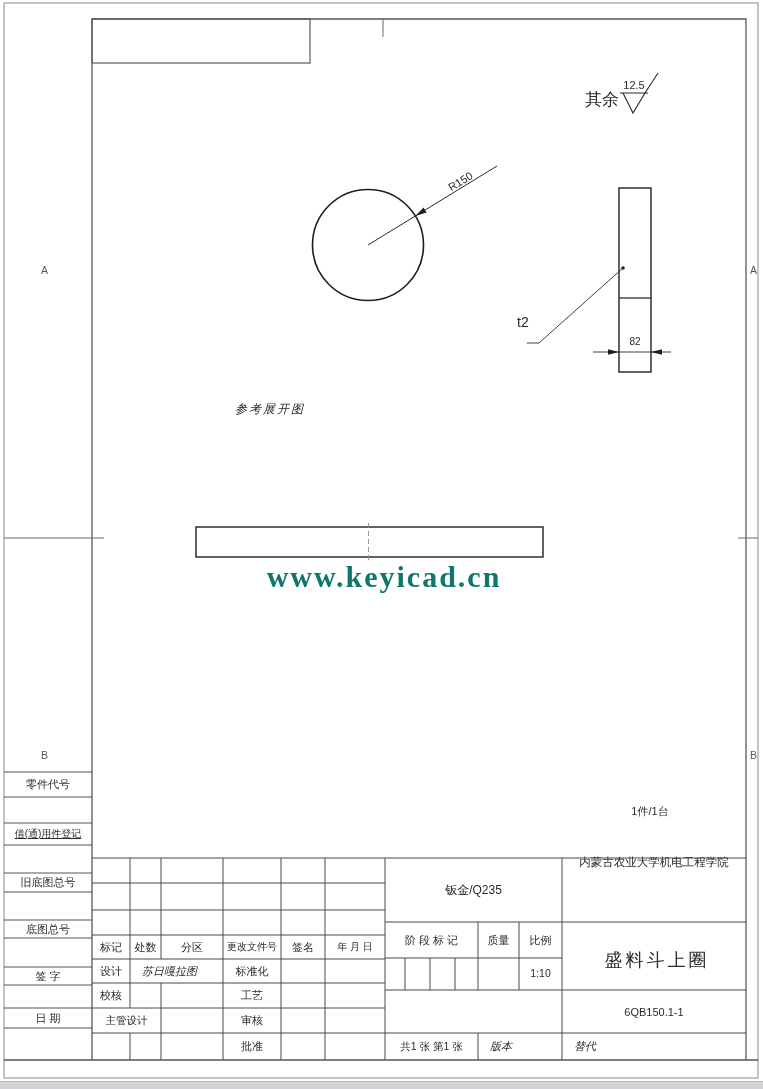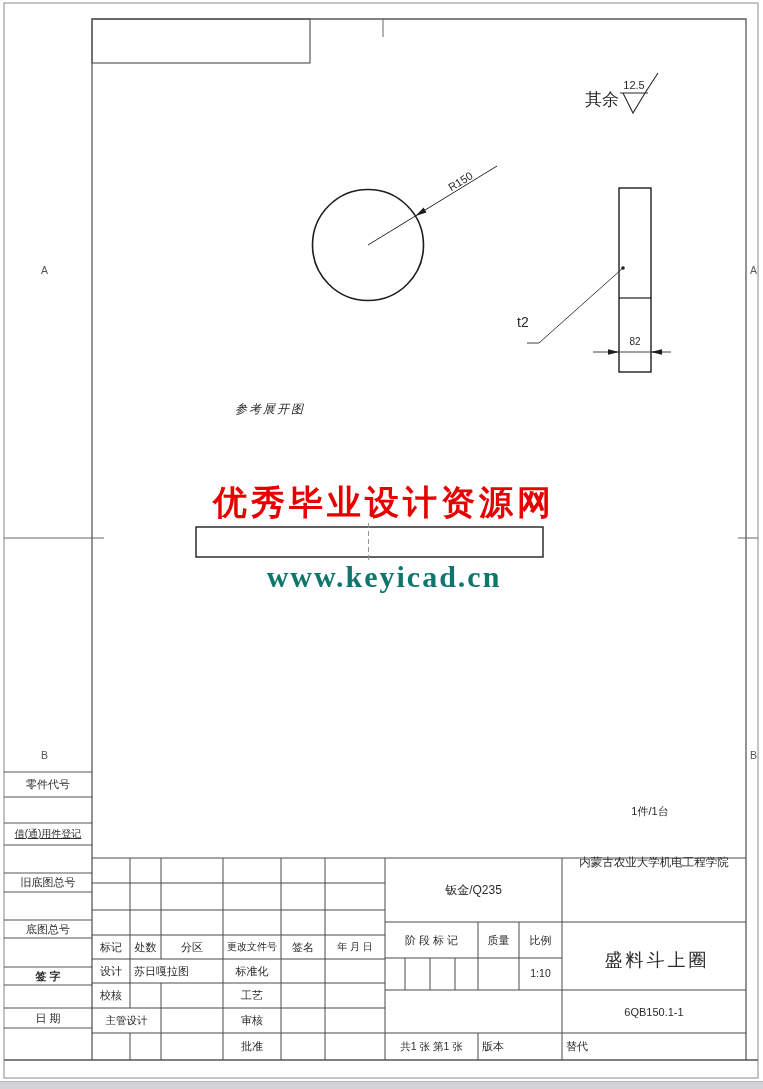--- a/index.html
+++ b/index.html
@@ -1,20 +1,20 @@
 <!DOCTYPE html>
 <html><head>
 <meta charset="utf-8">
 <style>
   html,body{margin:0;padding:0;background:#fff;}
   .page{position:relative;width:763px;height:1089px;background:#ffffff;overflow:hidden;
         font-family:"Liberation Sans",sans-serif;color:#222;}
   .cell{position:absolute;display:flex;align-items:center;justify-content:center;
         font-size:11px;color:#2a2a2a;white-space:nowrap;}
-  .cell.left{justify-content:flex-start;padding-left:4px;}
+  .cell.left{justify-content:flex-start;padding-left:12px;font-style:italic;}
   .lbl{position:absolute;display:flex;align-items:center;justify-content:center;
        font-size:11px;color:#2a2a2a;white-space:nowrap;}
   .zone{position:absolute;font-size:10.5px;color:#555;}
   .wm{position:absolute;font-family:"Liberation Serif",serif;font-weight:bold;color:#e60000;
       text-align:center;line-height:1;}
   .caption{position:absolute;font-style:italic;font-size:12px;letter-spacing:2px;color:#2a2a2a;}
   .dim{position:absolute;font-size:11px;color:#2a2a2a;}
   svg{position:absolute;left:0;top:0;}
   .strip{position:absolute;left:0;top:1081px;width:763px;height:8px;background:#d4d4d8;border-top:1px solid #b8b8bc;}
 </style>
@@ -79,33 +79,32 @@
   </svg>
 
   <div class="lbl" style="left:581px;top:89px;width:42px;height:20px;font-size:17px;">其余</div>
   <div class="lbl" style="left:618px;top:78px;width:32px;height:13px;font-size:11px;">12.5</div>
   <div class="dim" style="left:446px;top:183px;transform:rotate(-31.5deg);transform-origin:left top;">R150</div>
   <div class="dim" style="left:517px;top:314px;font-size:14px;">t2</div>
   <div class="lbl" style="left:617px;top:335px;width:36px;height:13px;font-size:10px;">82</div>
   <div class="caption" style="left:235px;top:401px;">参考展开图</div>
   <div class="lbl" style="left:620px;top:804px;width:60px;height:14px;">1件/1台</div>
 
-  <div class="wm" style="left: 200px; top: 486px; width: 368px; font-size: 34px; letter-spacing: 4px; color: rgb(230, 0, 0);">优秀毕业设计资源网</div>
   <div class="wm" style="left: 200px; top: 562px; width: 368px; font-size: 30px; letter-spacing: 2px; color: #0f766e;">www.keyicad.cn</div>
 
   <div class="zone" style="left:41px;top:264px;">A</div>
   <div class="zone" style="left:750px;top:264px;">A</div>
   <div class="zone" style="left:41px;top:749px;">B</div>
   <div class="zone" style="left:750px;top:749px;">B</div>
 
   <div class="lbl" style="left:4px;top:775px;width:88px;height:19px;">零件代号</div>
   <div class="lbl" style="left:4px;top:825px;width:88px;height:18px;font-size:10px;text-decoration:underline;">借(通)用件登记</div>
   <div class="lbl" style="left:4px;top:874px;width:88px;height:17px;">旧底图总号</div>
   <div class="lbl" style="left:4px;top:921px;width:88px;height:16px;">底图总号</div>
-  <div class="lbl" style="left:4px;top:968px;width:88px;height:16px;font-weight:bold;">签 字</div>
+  <div class="lbl" style="left:4px;top:968px;width:88px;height:16px;">签 字</div>
   <div class="lbl" style="left:4px;top:1010px;width:88px;height:17px;">日 期</div>
 
   <div class="cell" style="left:92px;top:935px;width:38px;height:24px;">标记</div>
   <div class="cell" style="left:130px;top:935px;width:31px;height:24px;">处数</div>
   <div class="cell" style="left:161px;top:935px;width:62px;height:24px;">分区</div>
   <div class="cell" style="left:223px;top:935px;width:58px;height:24px;font-size:10px;">更改文件号</div>
   <div class="cell" style="left:281px;top:935px;width:44px;height:24px;">签名</div>
   <div class="cell" style="left:325px;top:935px;width:60px;height:24px;font-size:10px;">年 月 日</div>
 
   <div class="cell" style="left:92px;top:959px;width:38px;height:24px;">设计</div>

